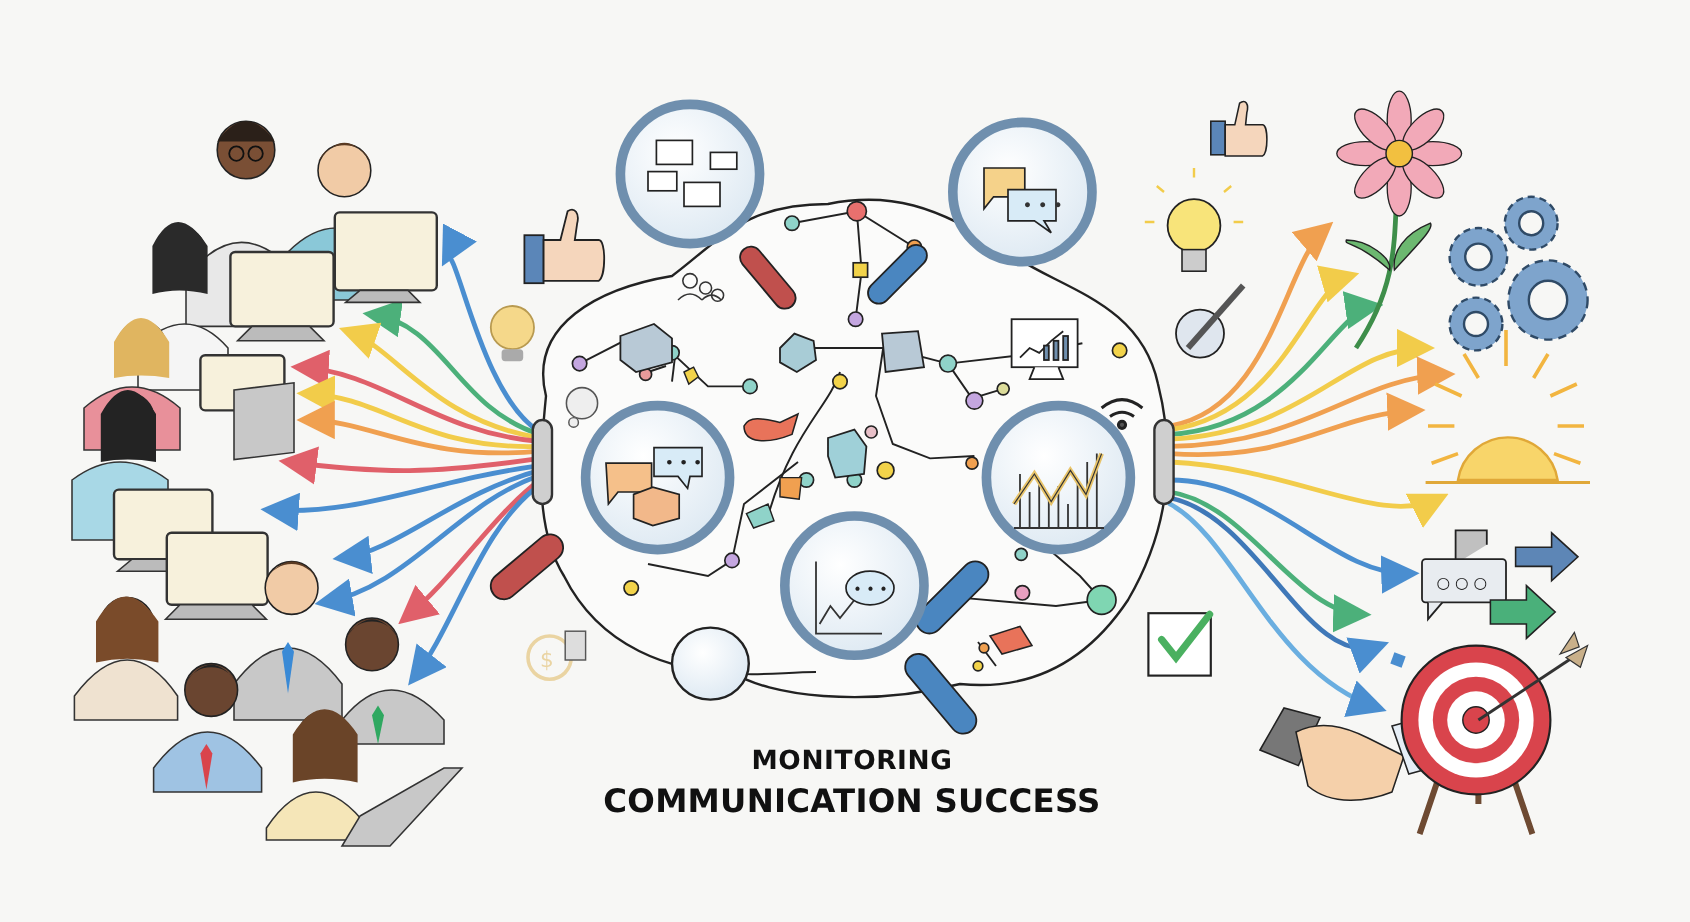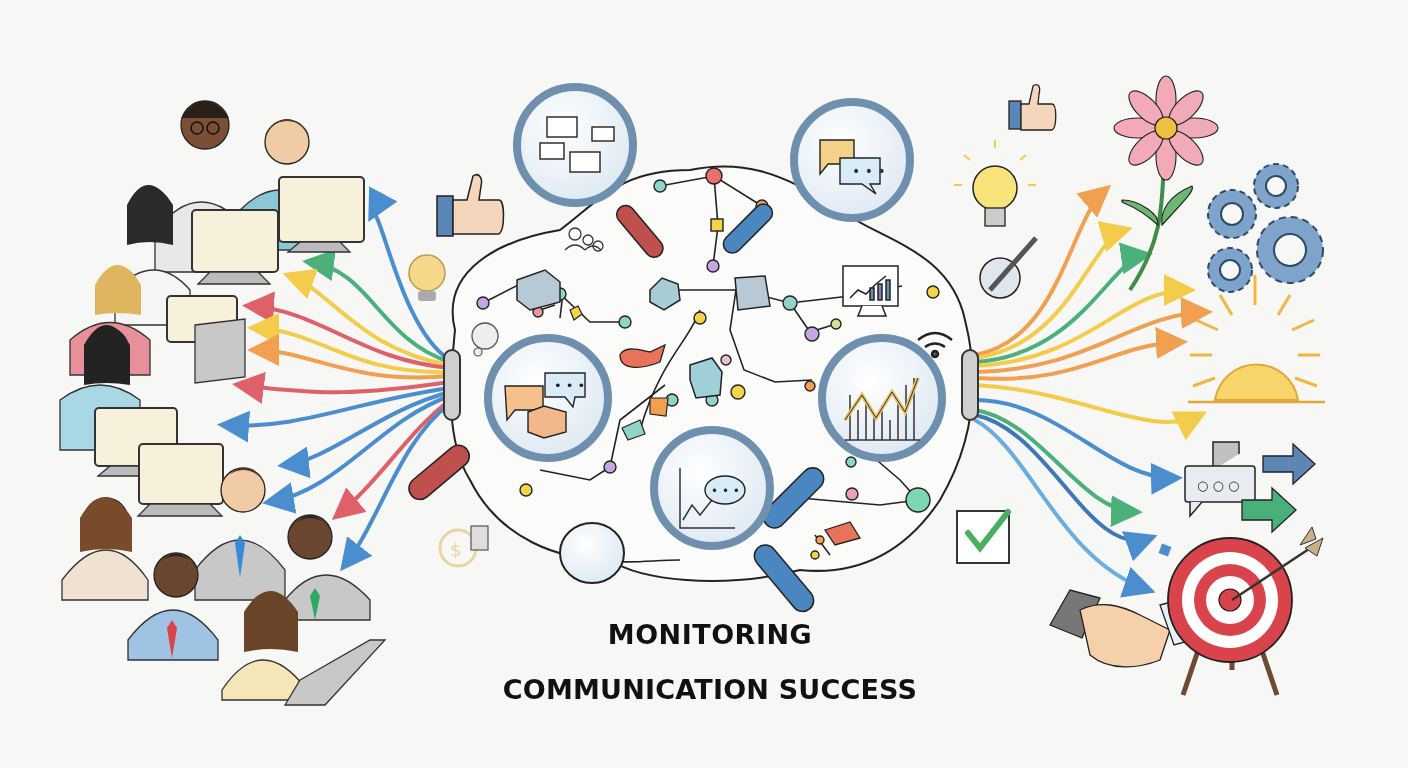--- a/index.html
+++ b/index.html
@@ -1,20 +1,20 @@
 <!DOCTYPE html>
 <html><head>
 <meta charset="utf-8">
 <style>
   html,body{margin:0;padding:0;}
   body{width:1408px;height:768px;overflow:hidden;background:#f7f7f5;font-family:"Liberation Sans",sans-serif;position:relative;}
   .canvas{position:absolute;left:0;top:0;width:1408px;height:768px;}
   .title{position:absolute;left:500px;top:618px;width:420px;text-align:center;font-family:"DejaVu Sans","Liberation Sans",sans-serif;font-weight:bold;color:#111;line-height:34px;}
-  .title .l1{font-size:27px;letter-spacing:0.5px;display:block;}
-  .title .l2{font-size:27px;letter-spacing:0.2px;display:block;margin-top:21px;}
+  .title .l1{font-size:22px;letter-spacing:0.5px;display:block;}
+  .title .l2{font-size:27px;letter-spacing:0.2px;display:block;}
 </style>
 </head>
 <body>
 
 <svg class="canvas" viewBox="0 0 1408 768" xmlns="http://www.w3.org/2000/svg">
   <defs>
     <marker id="arrR" markerWidth="8" markerHeight="8" refX="6" refY="4" orient="auto">
         <path d="M0,0 L8,4 L0,8 z" fill="#e0606a"></path>
       </marker>
     <marker id="arrO" markerWidth="8" markerHeight="8" refX="6" refY="4" orient="auto">

